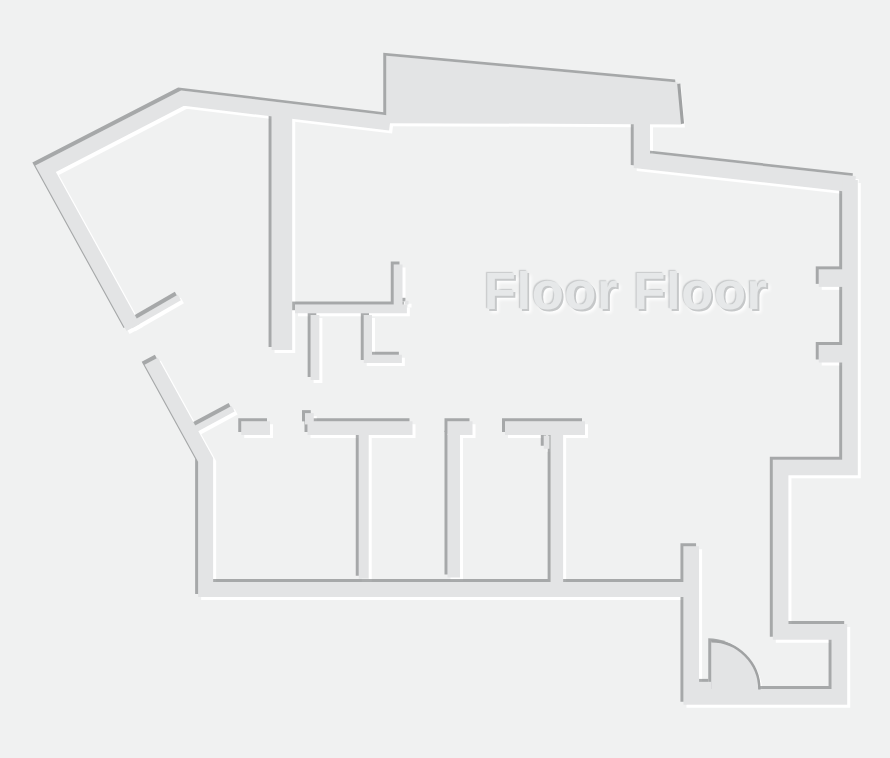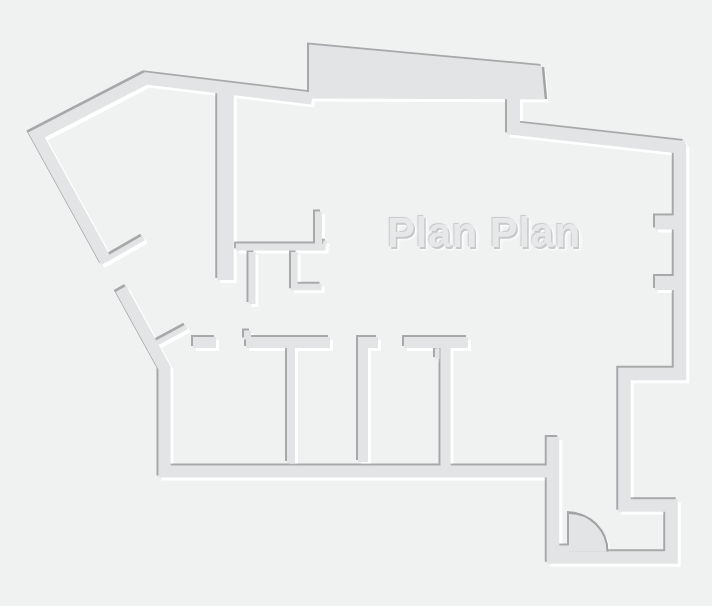--- a/index.html
+++ b/index.html
@@ -93,14 +93,14 @@
       <rect class="wall-fill" x="558" y="545.5" width="11" height="7.5"></rect>
 
       <path class="wall" stroke-width="5" d="M 154,344.5 L 186.5,327"></path>
       <path class="wall" stroke-width="5" d="M 104.5,260.5 L 143.5,238"></path>
     </g>
 
     <path class="edge-dark" stroke-width="2" d="M 569,513 A 38.5,38.5 0 0 1 607.5,551.5"></path>
     <path class="edge-dark" stroke-width="2.5" d="M 543,67 L 546,99"></path>
   </svg>
 
-  <div class="plan-title">Plan Plan</div>
+  <div class="plan-title">Floor Floor</div>
 </div>
 
 </body></html>

